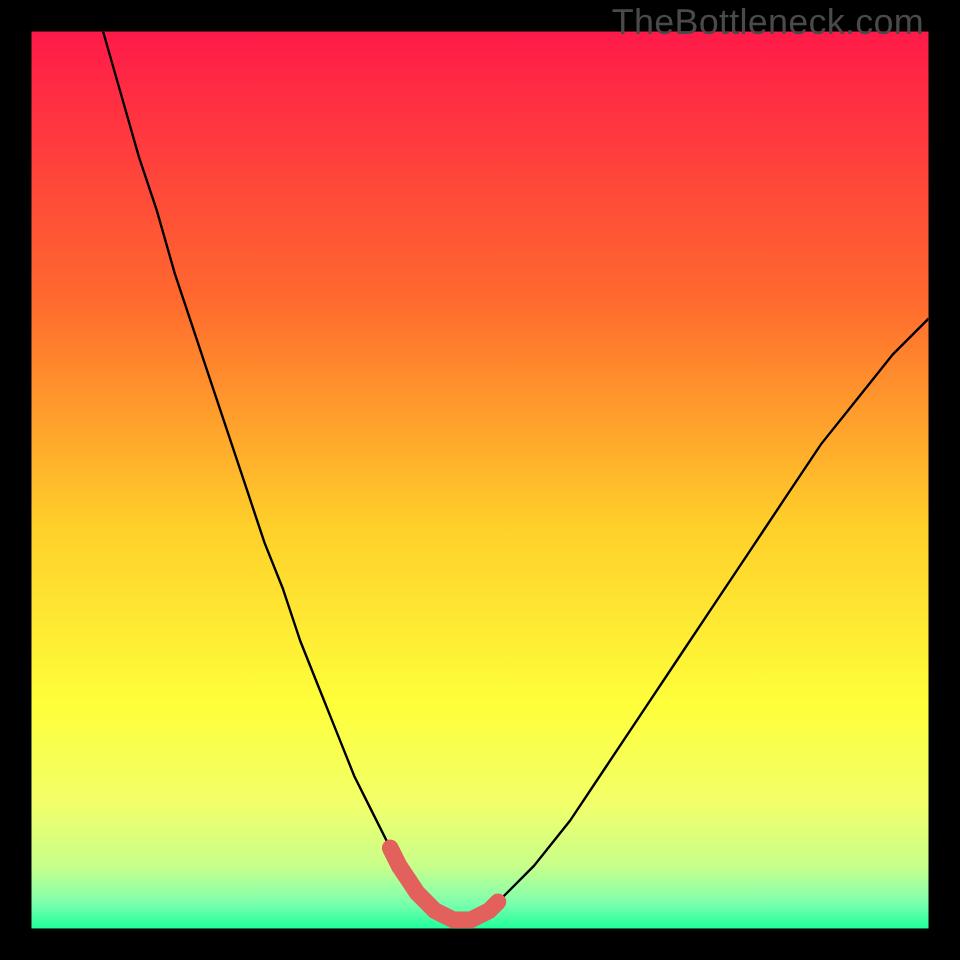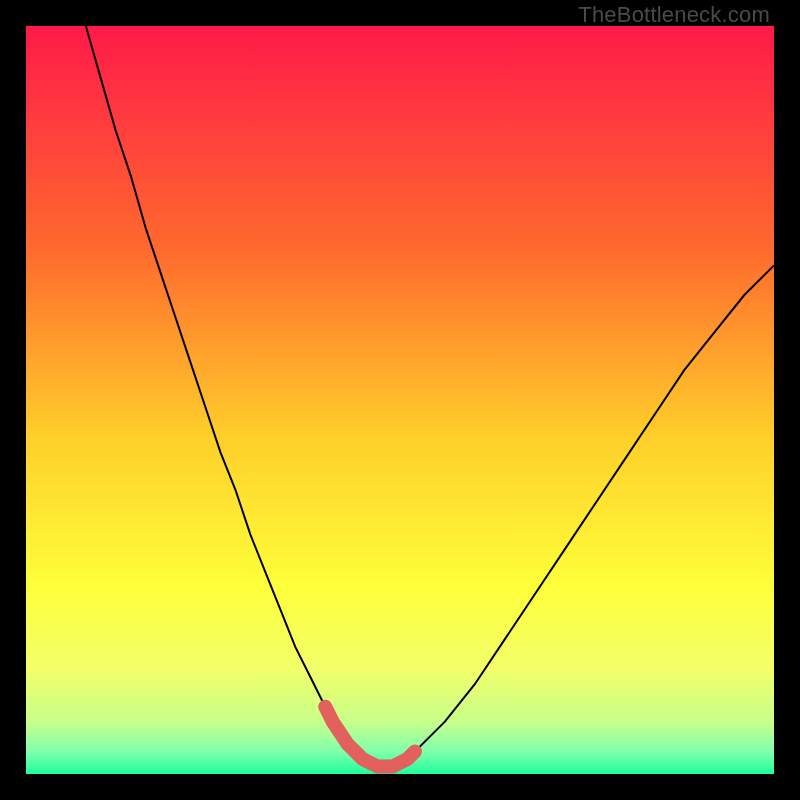--- a/index.html
+++ b/index.html
@@ -26,21 +26,21 @@
     top: 0;
     left: 0;
     width: 100%;
     height: 100%;
   }
   .watermark {
     position: absolute;
     top: 2px;
     right: 30px;
     color: #4a4a4a;
-    font-size: 22px;
+    font-size: 30px;
     font-weight: 500;
     letter-spacing: 0.2px;
     z-index: 50;
   }
   svg.plot {
     position: absolute;
     top: 0;
     left: 0;
     width: 100%;
     height: 100%;

